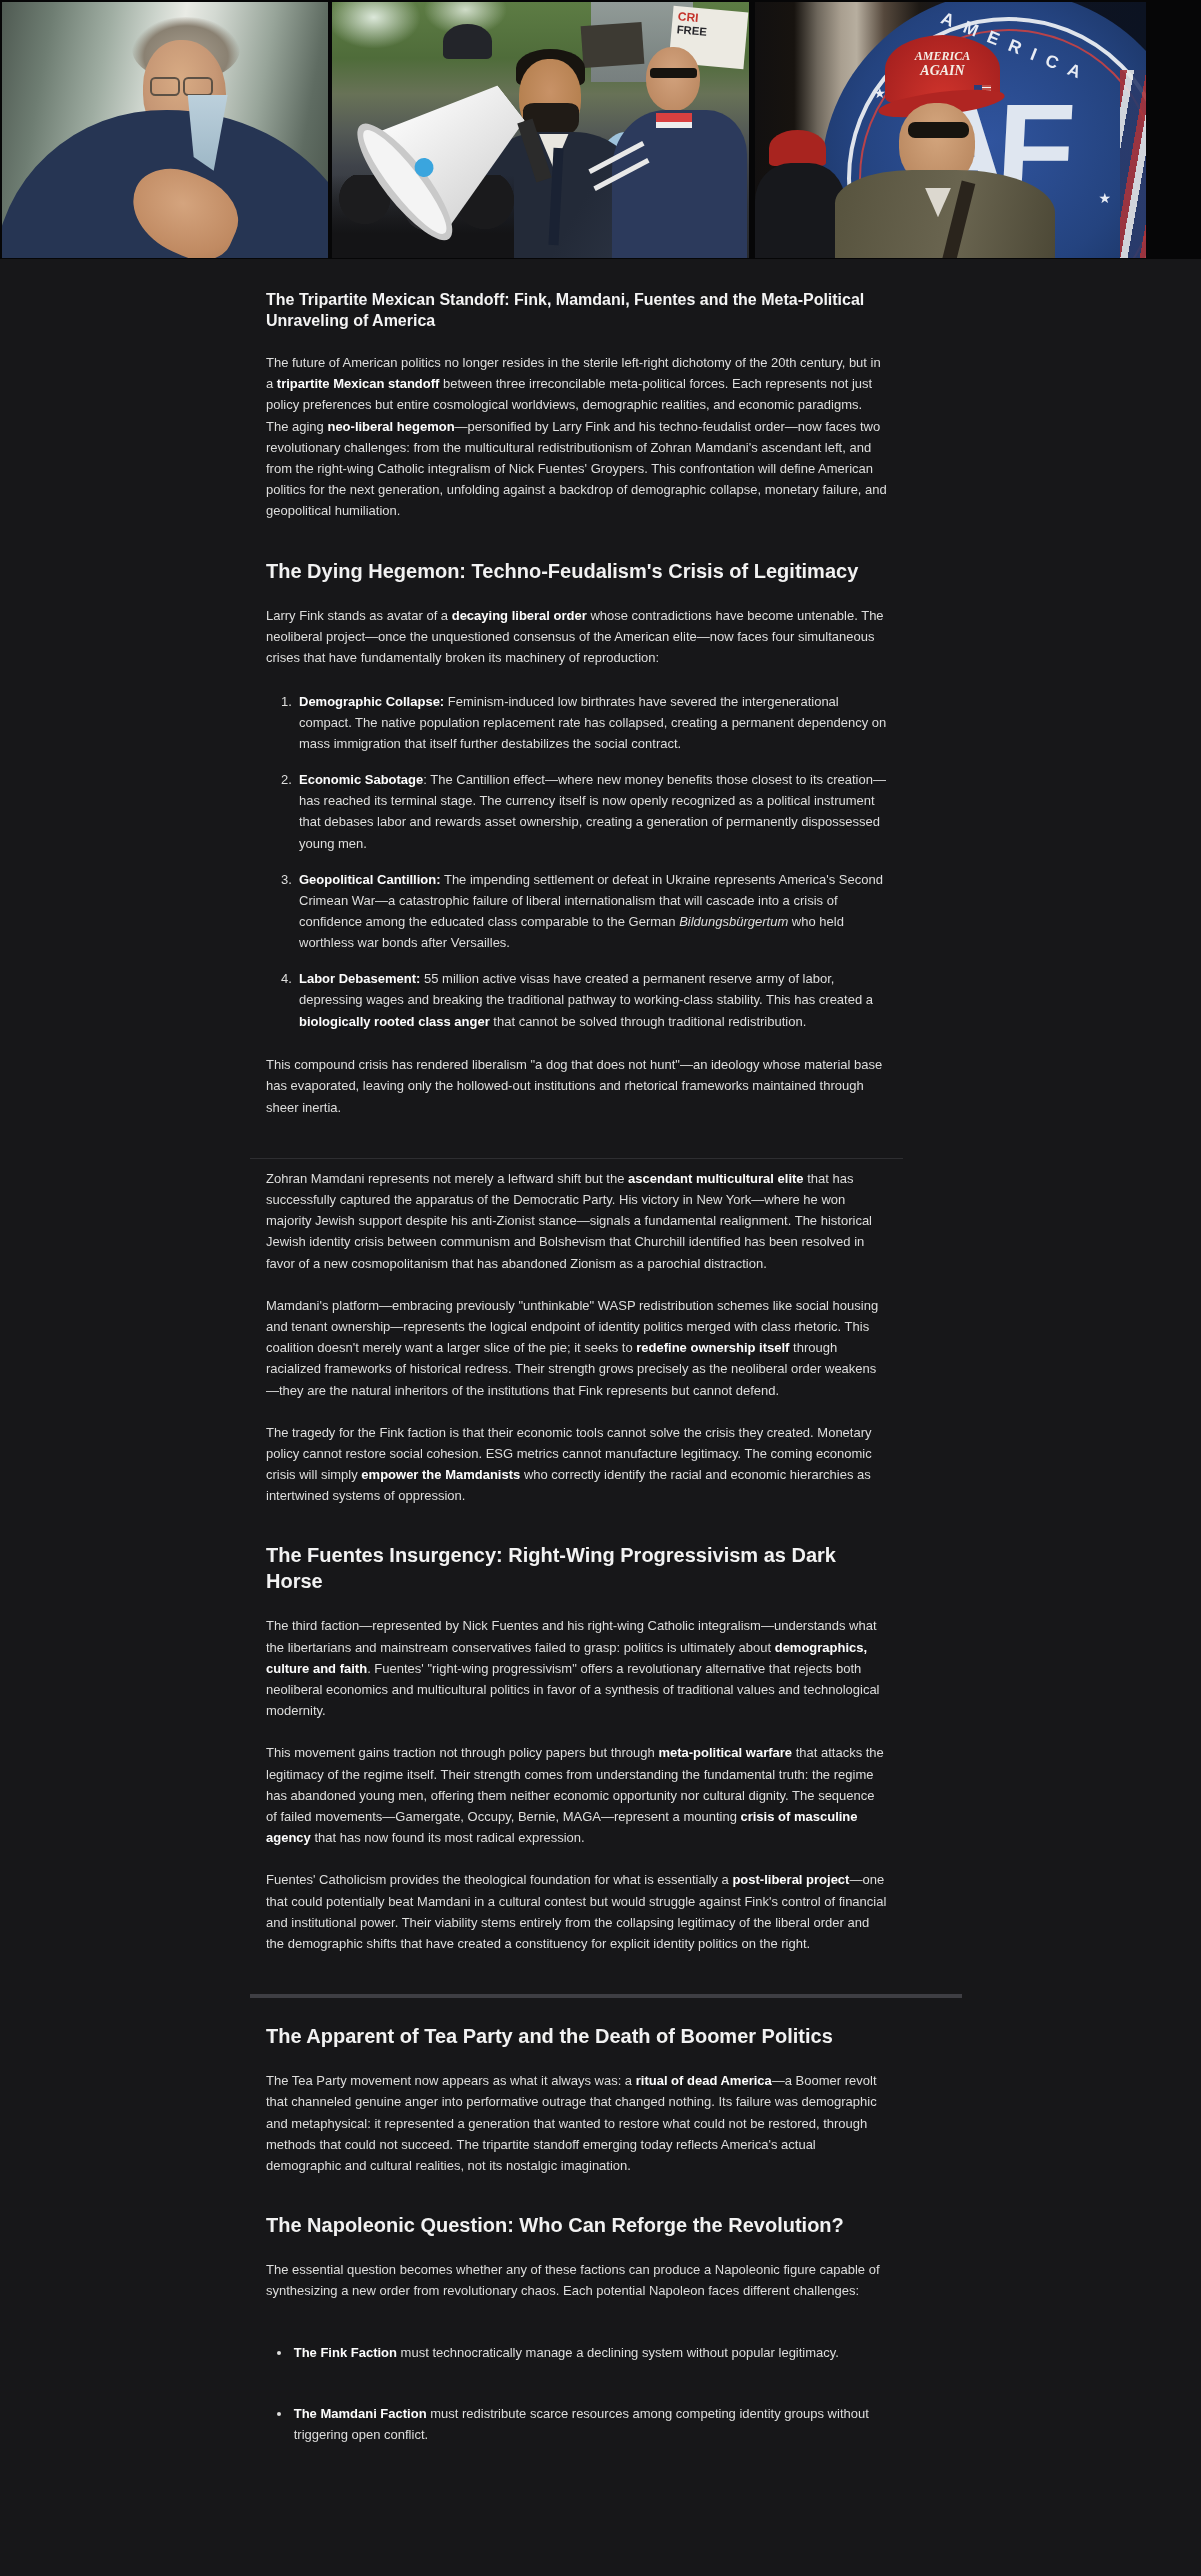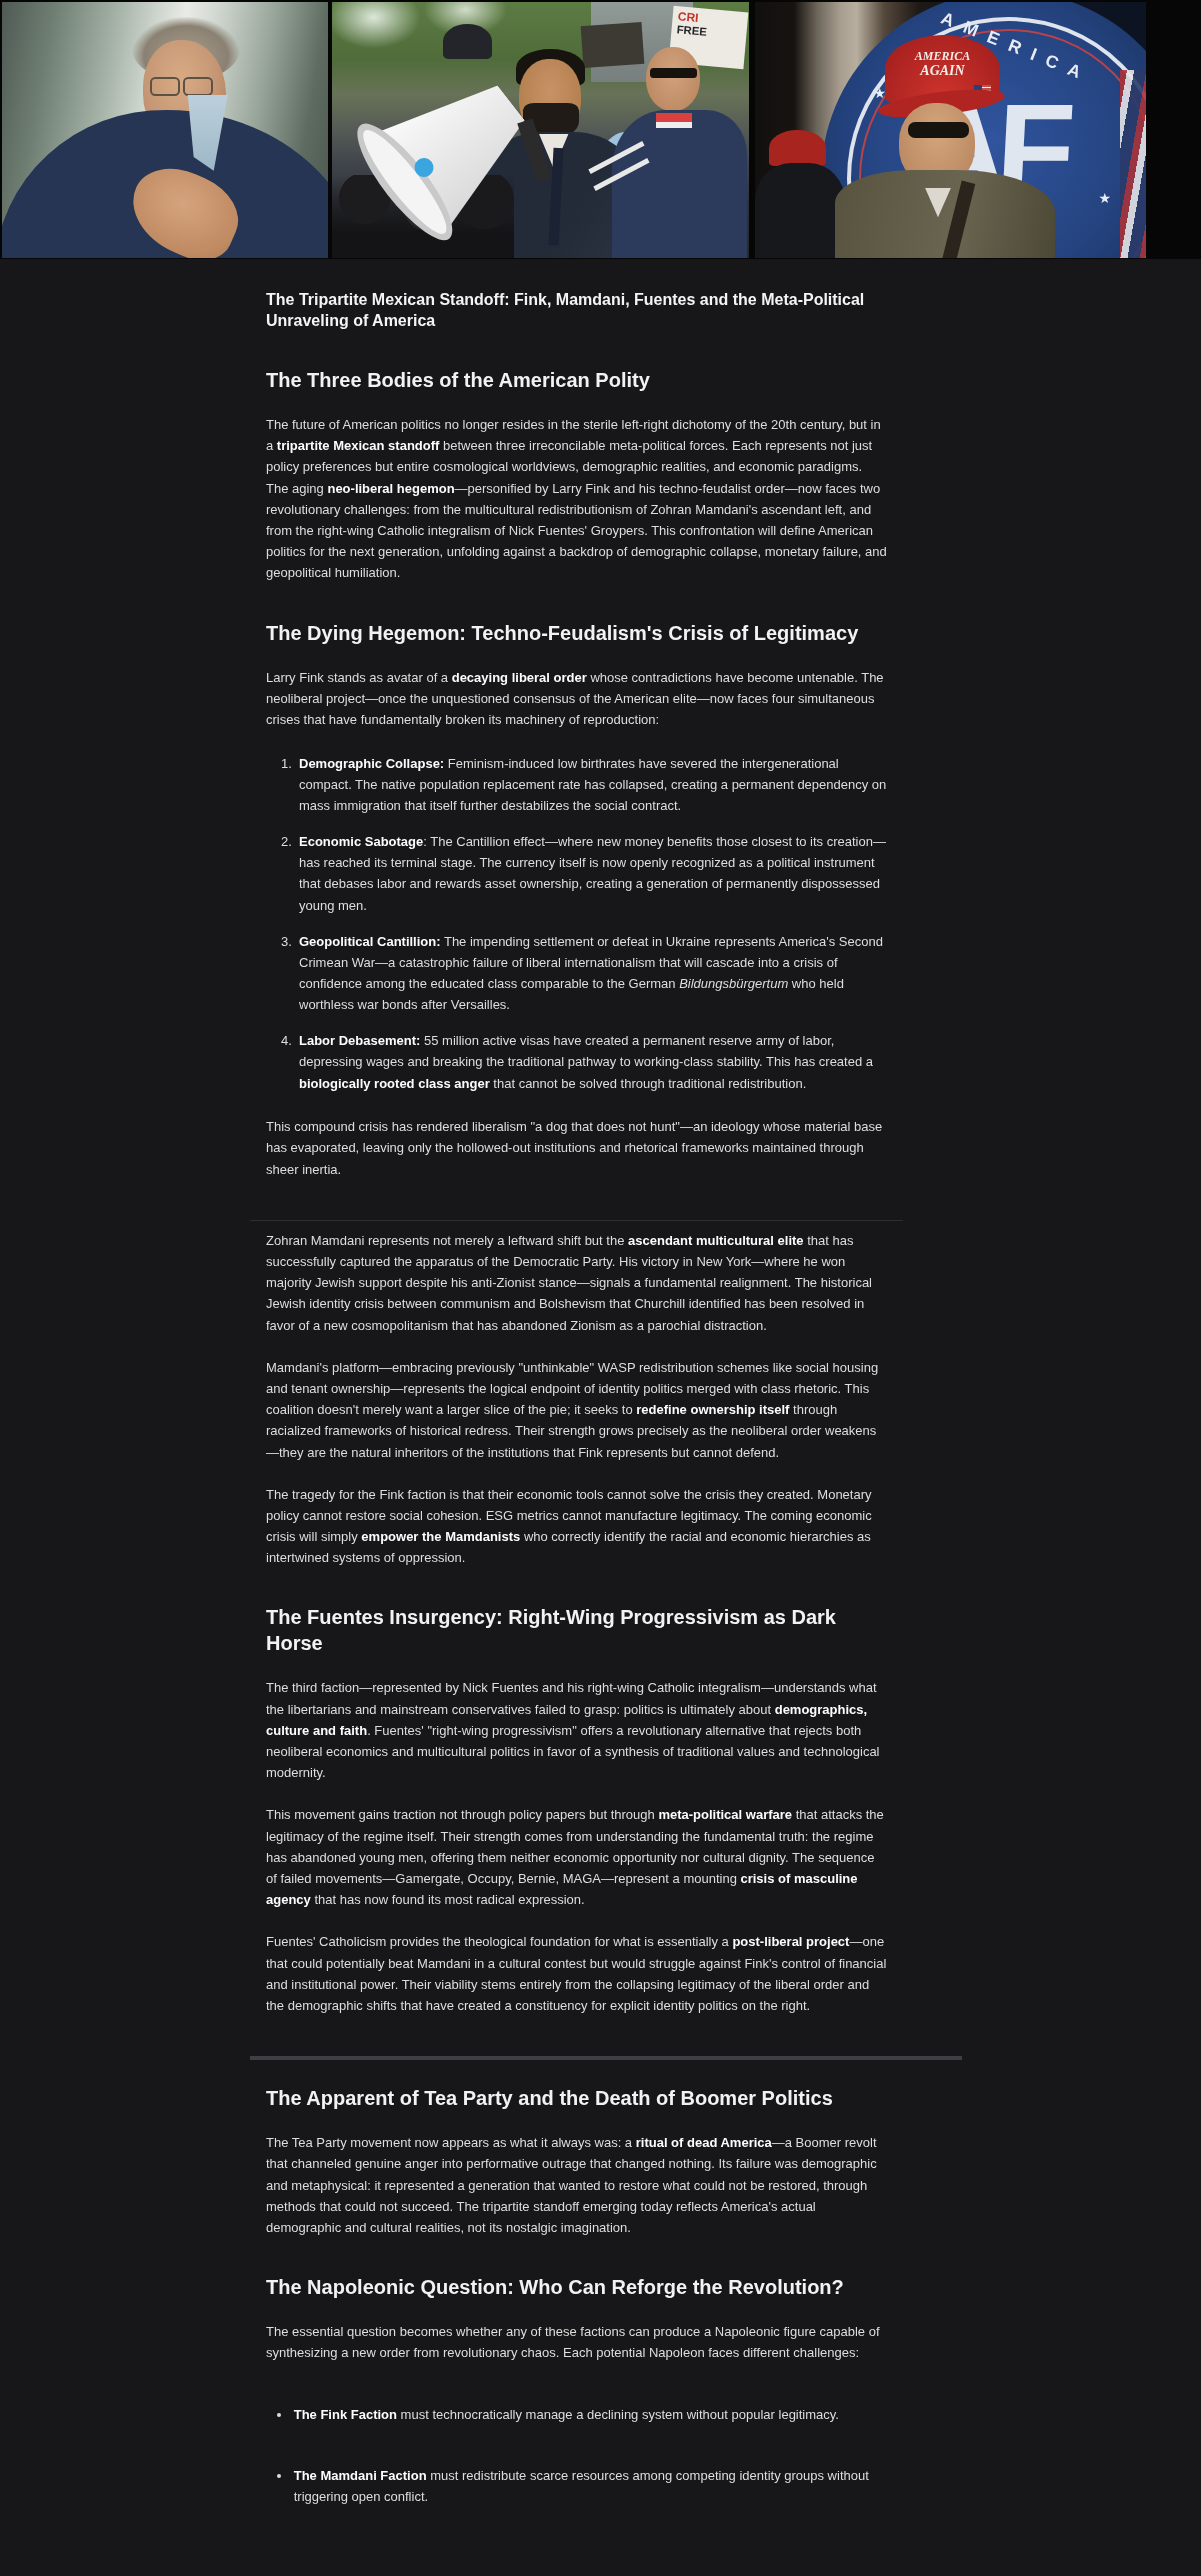--- a/index.html
+++ b/index.html
@@ -198,21 +198,20 @@
       <div class="f-shirt"></div>
       <div class="f-strap"></div>
     </div>
 
   </header>
 
   <main class="content">
 
     <h1>The Tripartite Mexican Standoff: Fink, Mamdani, Fuentes and the Meta-Political Unraveling of America</h1>
 
-    <h2>The Three Bodies of the American Polity</h2>
     <p>The future of American politics no longer resides in the sterile left-right dichotomy of the 20th century, but in a <b>tripartite Mexican standoff</b> between three irreconcilable meta-political forces. Each represents not just policy preferences but entire cosmological worldviews, demographic realities, and economic paradigms. The aging <b>neo-liberal hegemon</b>—personified by Larry Fink and his techno-feudalist order—now faces two revolutionary challenges: from the multicultural redistributionism of Zohran Mamdani's ascendant left, and from the right-wing Catholic integralism of Nick Fuentes' Groypers. This confrontation will define American politics for the next generation, unfolding against a backdrop of demographic collapse, monetary failure, and geopolitical humiliation.</p>
 
     <h2>The Dying Hegemon: Techno-Feudalism's Crisis of Legitimacy</h2>
     <p>Larry Fink stands as avatar of a <b>decaying liberal order</b> whose contradictions have become untenable. The neoliberal project—once the unquestioned consensus of the American elite—now faces four simultaneous crises that have fundamentally broken its machinery of reproduction:</p>
     <ol>
       <li><b>Demographic Collapse:</b> Feminism-induced low birthrates have severed the intergenerational compact. The native population replacement rate has collapsed, creating a permanent dependency on mass immigration that itself further destabilizes the social contract.</li>
       <li><b>Economic Sabotage</b>: The Cantillion effect—where new money benefits those closest to its creation—has reached its terminal stage. The currency itself is now openly recognized as a political instrument that debases labor and rewards asset ownership, creating a generation of permanently dispossessed young men.</li>
       <li><b>Geopolitical Cantillion:</b> The impending settlement or defeat in Ukraine represents America's Second Crimean War—a catastrophic failure of liberal internationalism that will cascade into a crisis of confidence among the educated class comparable to the German <i>Bildungsbürgertum</i> who held worthless war bonds after Versailles.</li>
       <li><b>Labor Debasement:</b> 55 million active visas have created a permanent reserve army of labor, depressing wages and breaking the traditional pathway to working-class stability. This has created a <b>biologically rooted class anger</b> that cannot be solved through traditional redistribution.</li>
     </ol>

